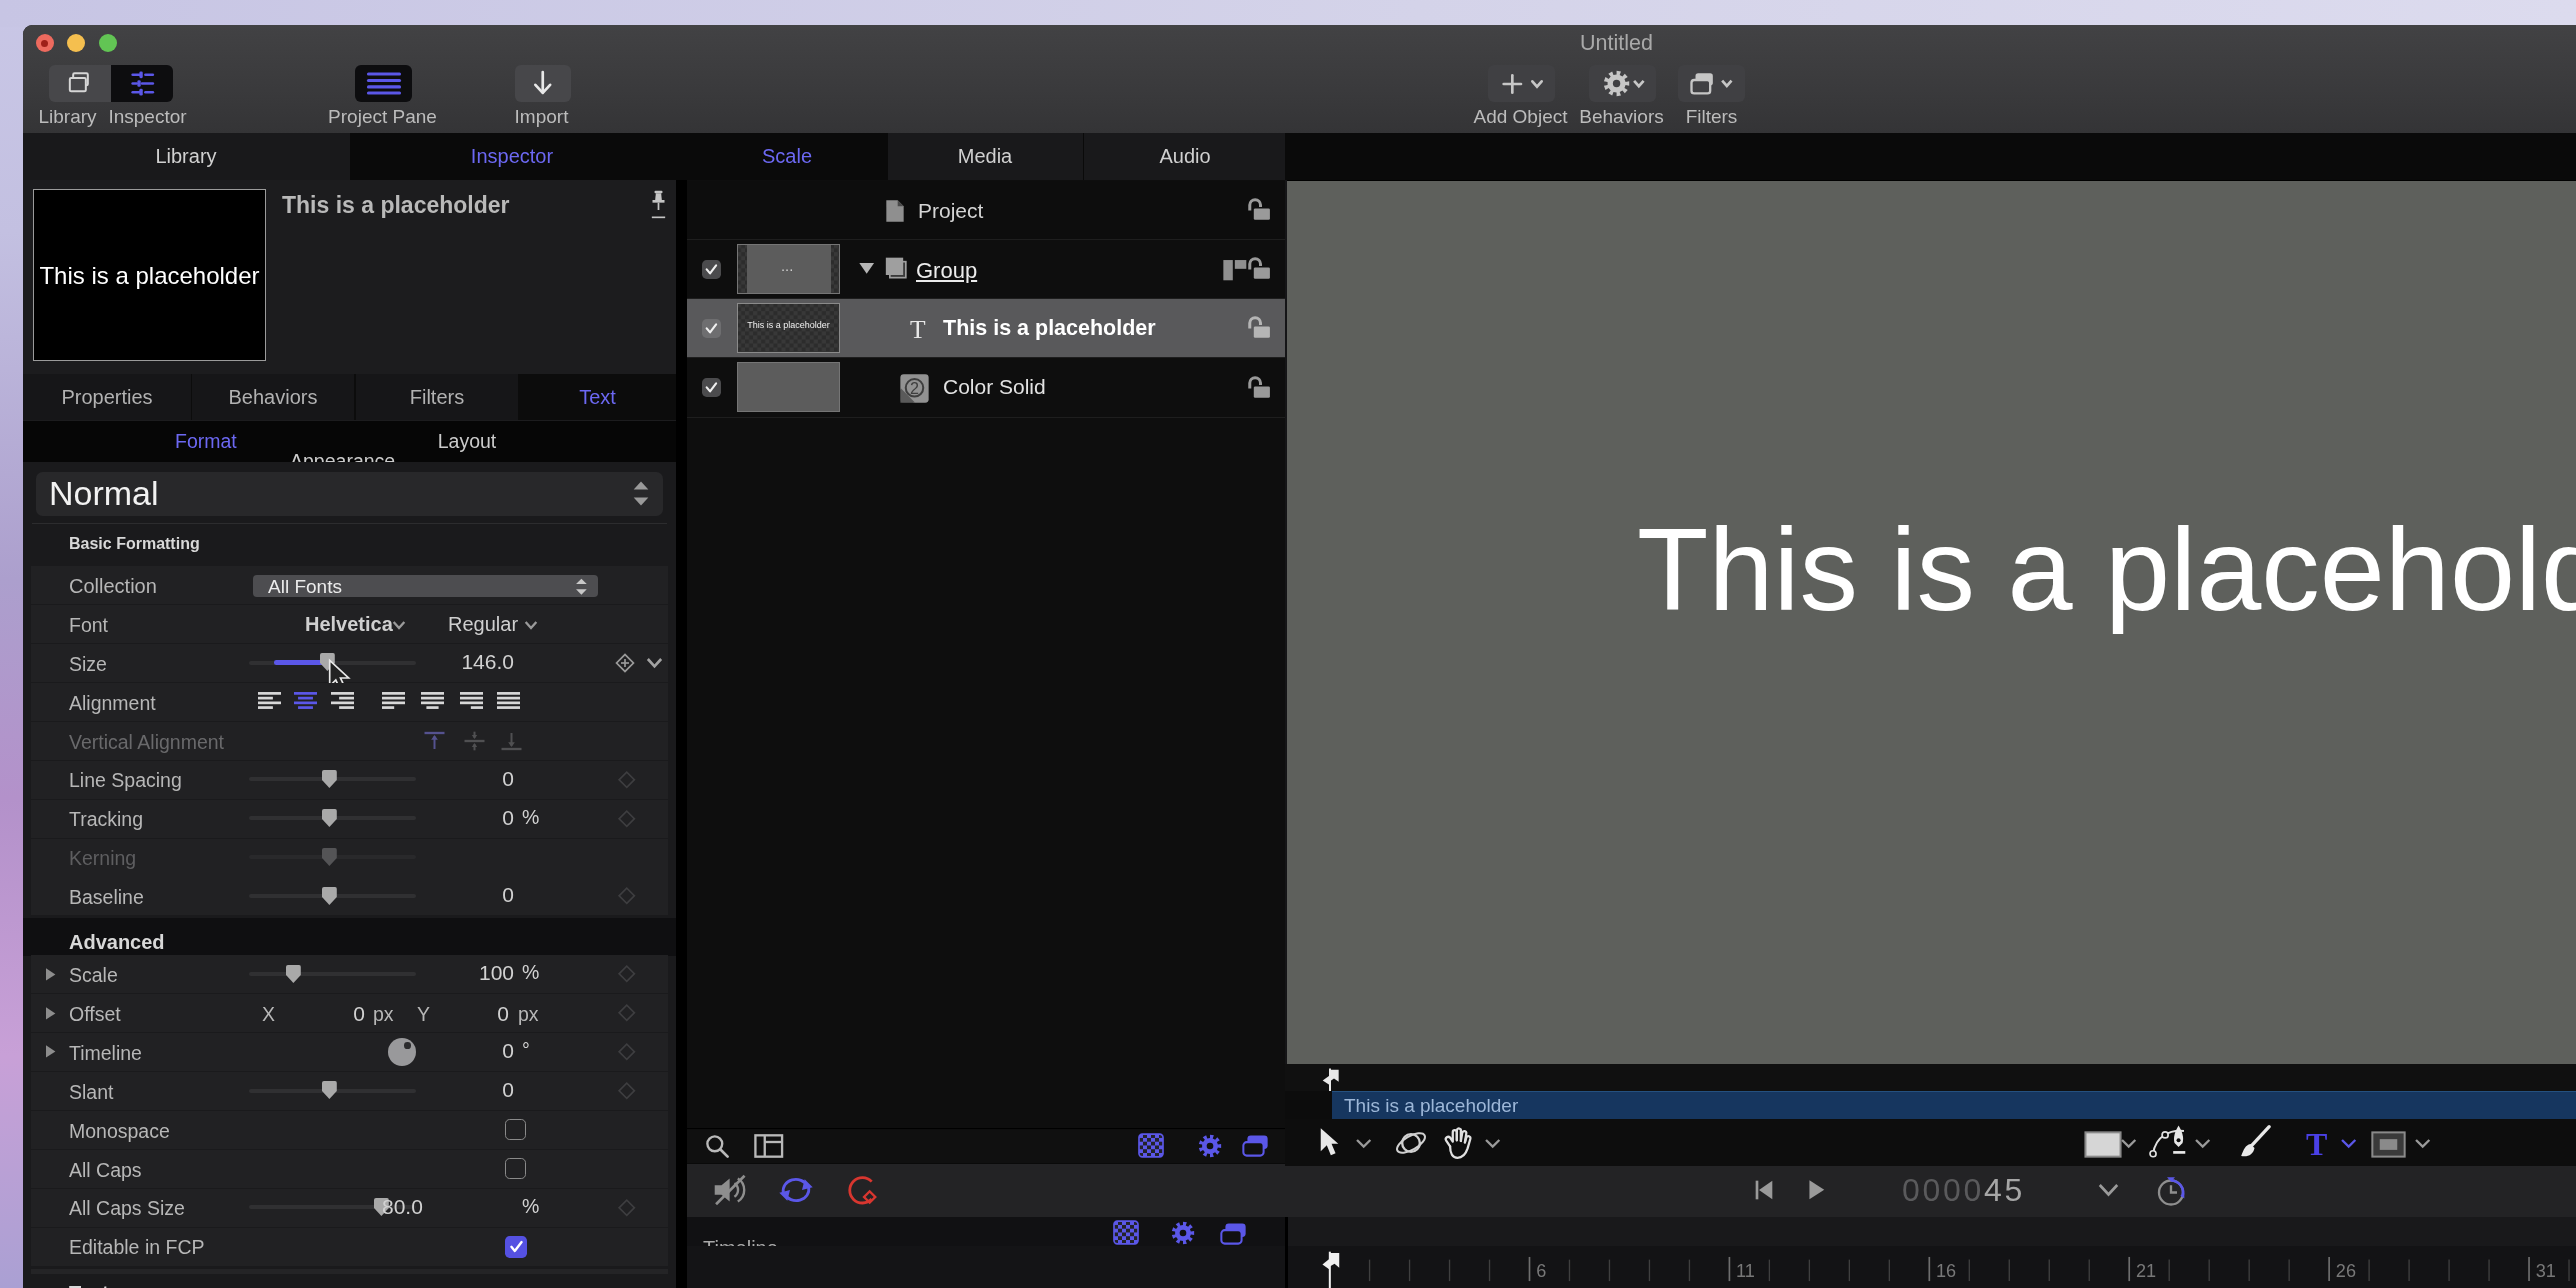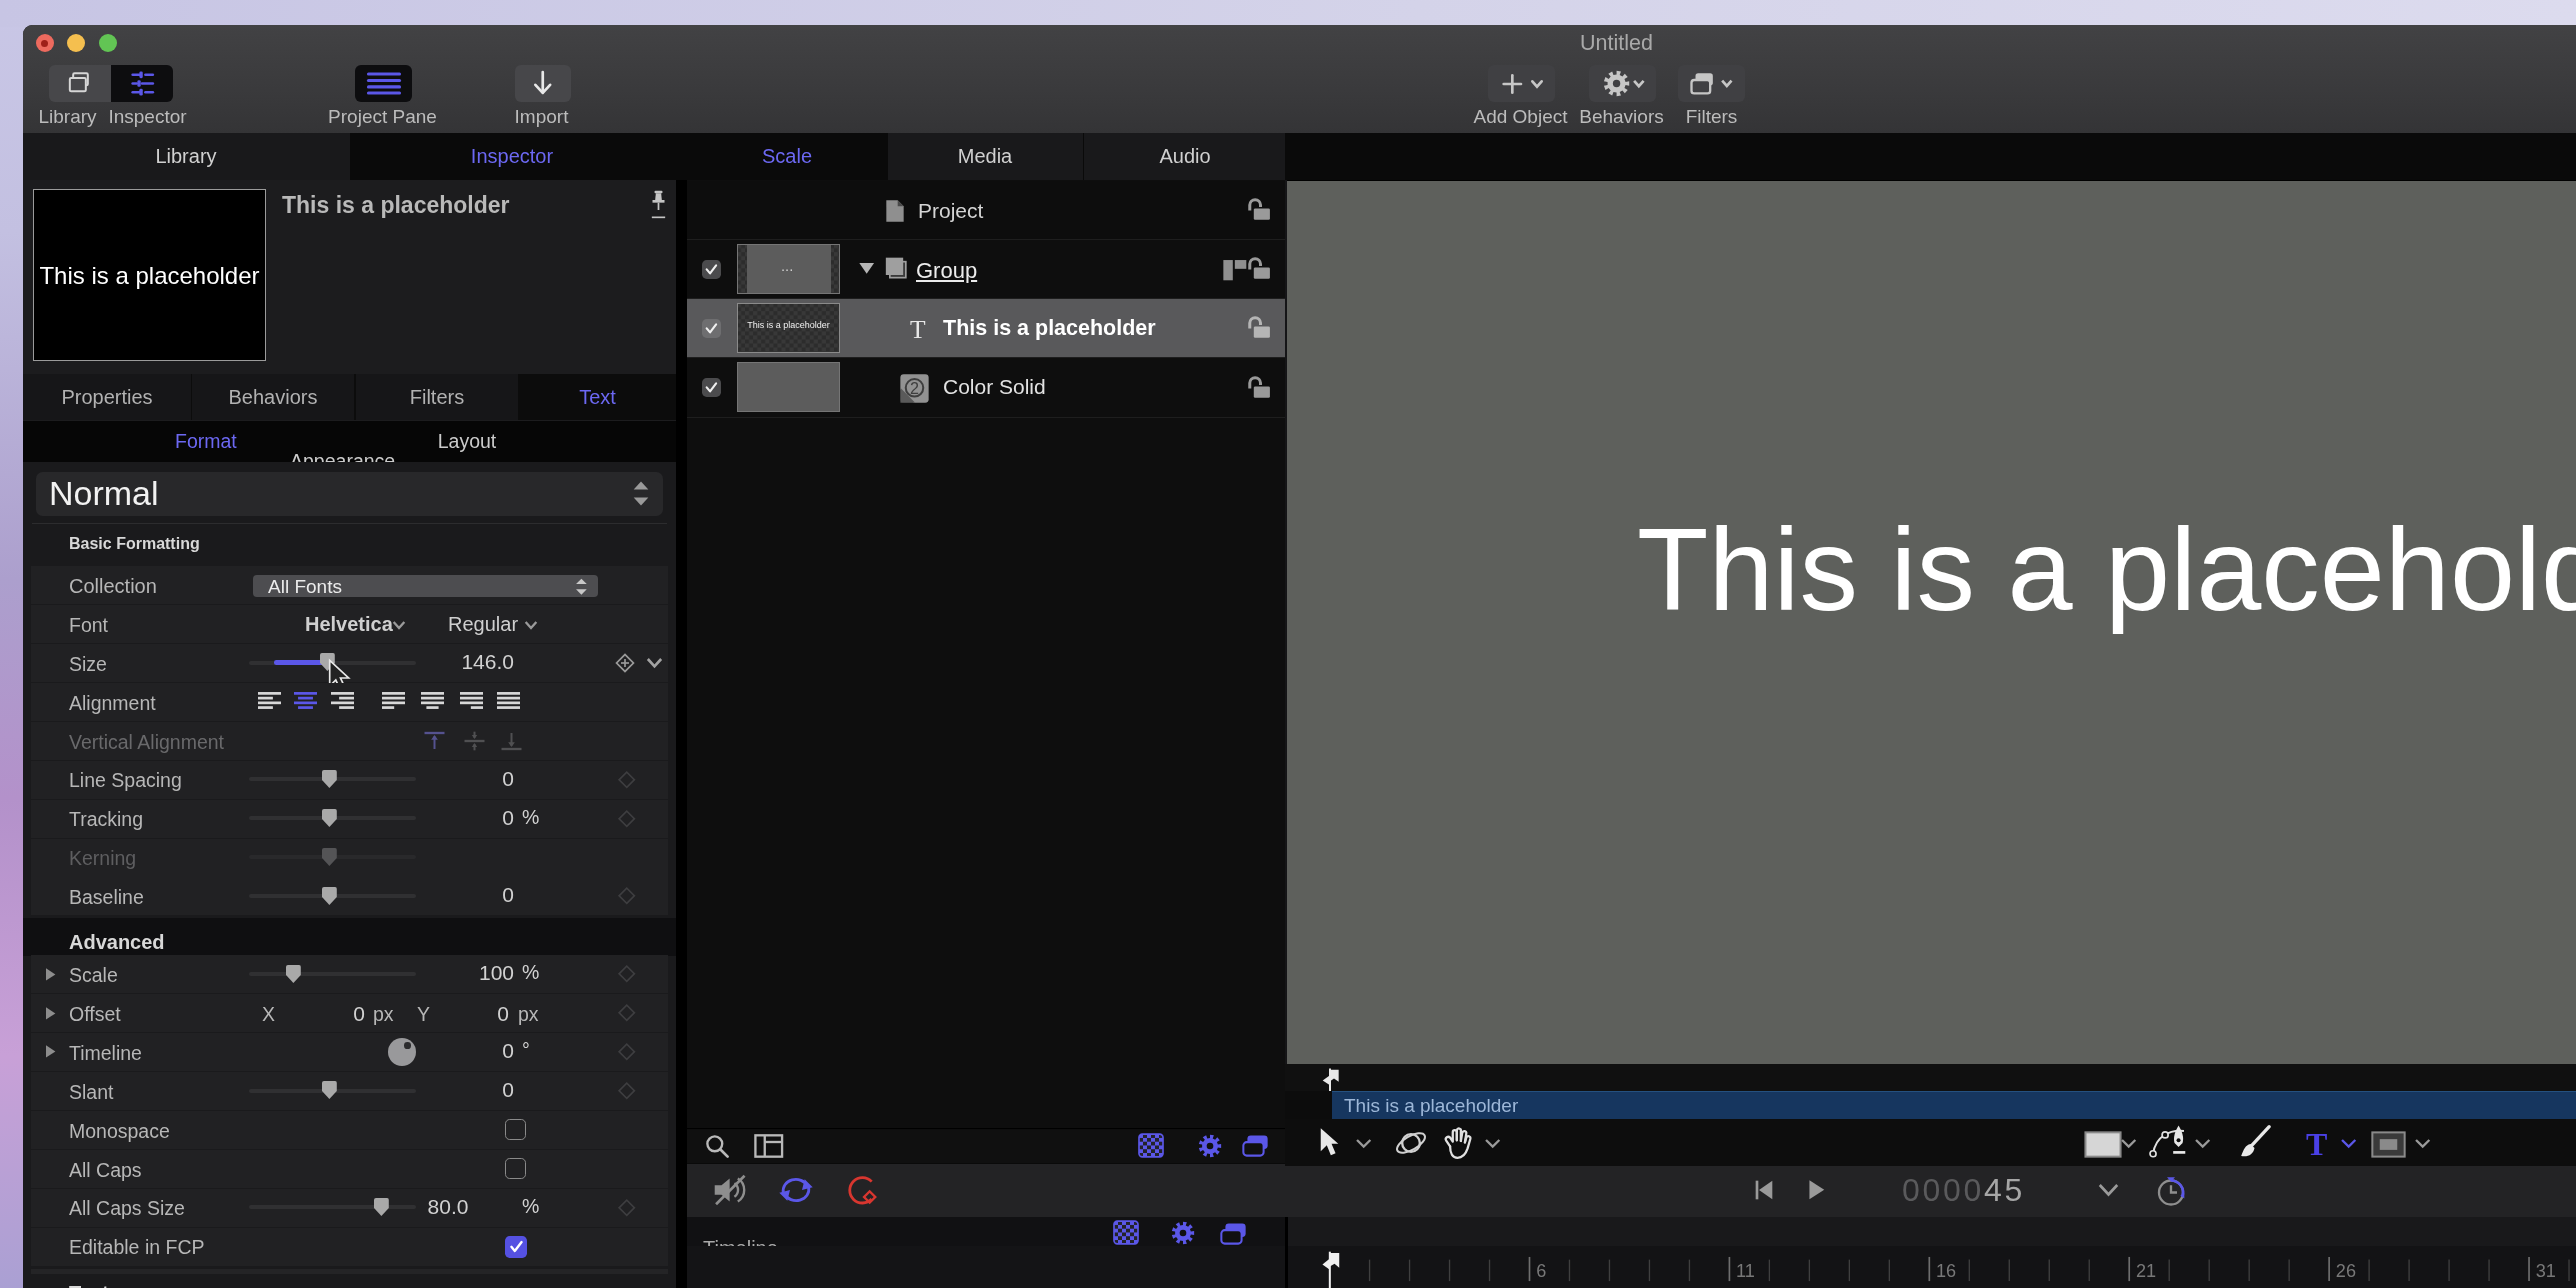--- a/index.html
+++ b/index.html
@@ -317,21 +317,21 @@
 <div class="a" style="left:31px;top:1111px;width:637px;height:38px;background:#212123;"></div>
 <div class="txt" style="left:69px;top:1120px;font-size:19.5px;color:#b7b7b7;">Monospace</div>
 <div class="a" style="left:505px;top:1119px;width:21px;height:21px;border-radius:4.7px;border:1.7px solid #8a8a8a;"></div>
 <div class="a" style="left:31px;top:1150px;width:637px;height:38px;background:#212123;"></div>
 <div class="txt" style="left:69px;top:1159px;font-size:19.5px;color:#b7b7b7;">All Caps</div>
 <div class="a" style="left:505px;top:1158px;width:21px;height:21px;border-radius:4.7px;border:1.7px solid #8a8a8a;"></div>
 <div class="a" style="left:31px;top:1189px;width:637px;height:38px;background:#212123;"></div>
 <div class="txt" style="left:69px;top:1197px;font-size:19.5px;color:#b7b7b7;">All Caps Size</div>
 <div class="a" style="left:249px;top:1205px;width:167px;height:4px;border-radius:2px;background:#303032;"></div>
 <div class="a" style="left:374px;top:1198px;width:14.8px;height:18px;background:#a9a9a9;clip-path:polygon(0 0,100% 0,100% 55%,50% 100%,0 55%);border-radius:2px;"></div>
-<div class="txt" style="left:382px;top:1195px;width:132px;text-align:center;font-size:21px;color:#d2d2d2;">80.0</div>
+<div class="txt" style="left:382px;top:1195px;width:132px;text-align:left;font-size:21px;color:#d2d2d2;">80.0</div>
 <div class="txt" style="left:522px;top:1195px;font-size:19.5px;color:#d2d2d2;">%</div>
 <svg style="left:616px;top:1197px;" width="21.5" height="21.5" viewBox="0 0 32 32">
     <rect x="8" y="8" width="16" height="16" fill="none" stroke="#3e3e40" stroke-width="2.5" transform="rotate(45 16 16)"></rect>
   </svg>
 <div class="a" style="left:31px;top:1228px;width:637px;height:38px;background:#212123;"></div>
 <div class="txt" style="left:69px;top:1236px;font-size:19.5px;color:#b7b7b7;">Editable in FCP</div>
 <div class="a" style="left:505px;top:1236px;width:22px;height:22px;border-radius:4.7px;background:#5551e2;"></div>
 <svg style="left:508px;top:1238px;" width="17" height="17" viewBox="0 0 25 25">
     <polyline points="5,13 10,19 20,6" fill="none" stroke="#fff" stroke-width="3.5" stroke-linecap="round" stroke-linejoin="round"></polyline>
   </svg>

